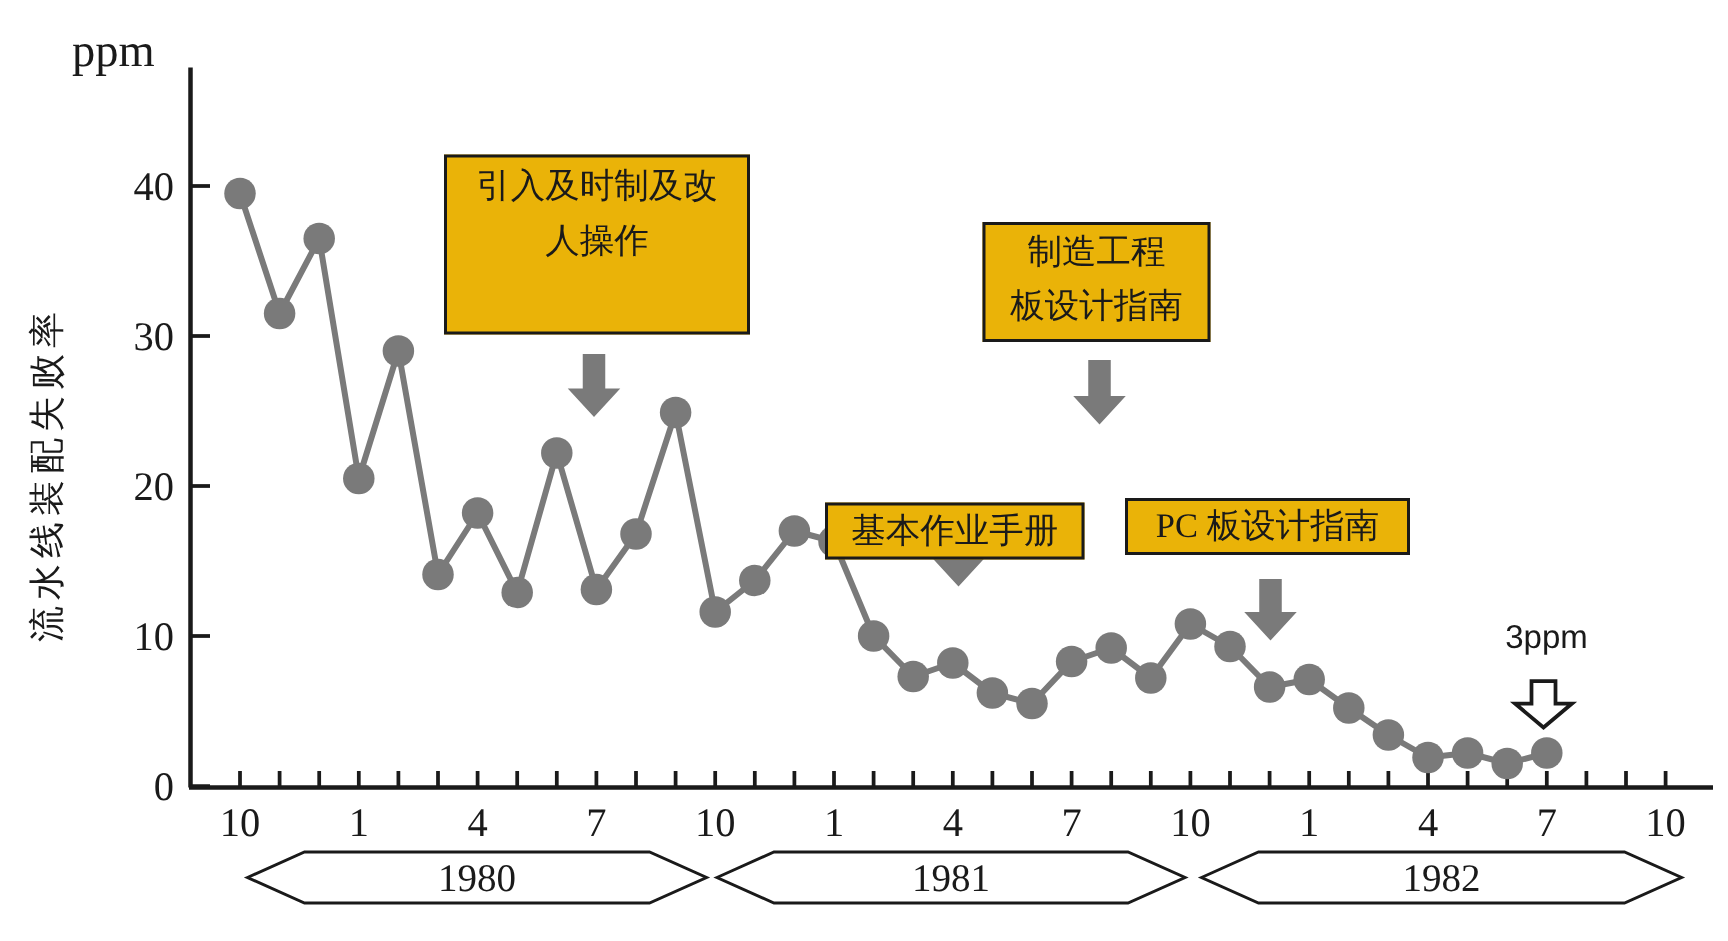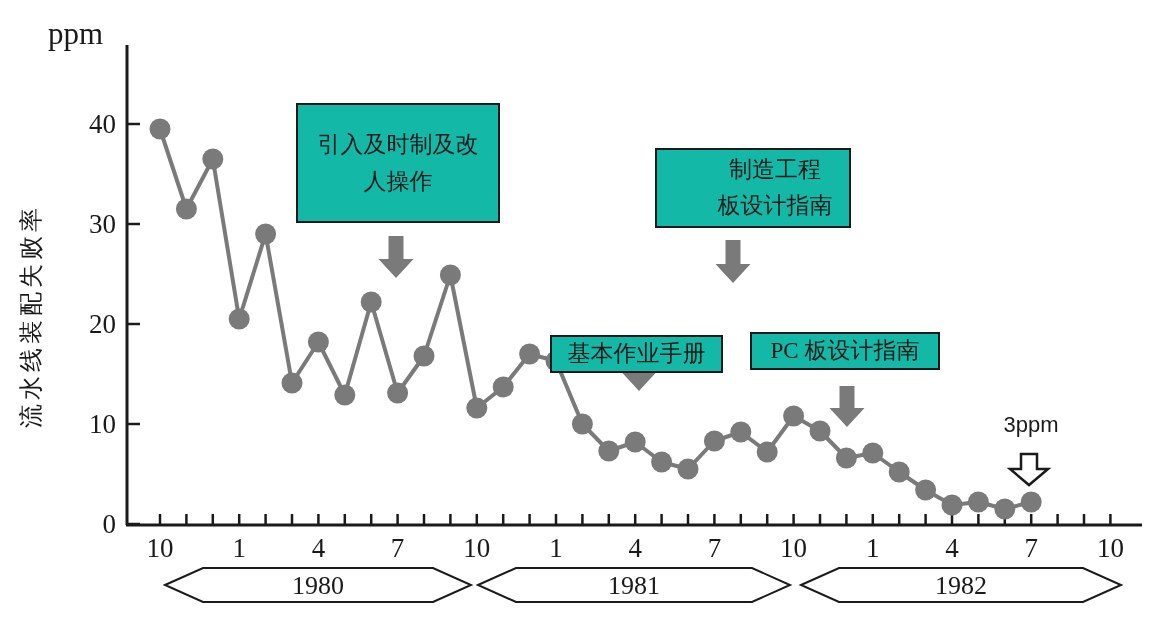--- a/index.html
+++ b/index.html
@@ -15,27 +15,27 @@
     position:absolute;left:48px;top:16px;
     font-size:31px;
   }
   .y-title{
     position:absolute;left:31px;top:316px;
     transform:translate(-50%,-50%) rotate(-90deg);
     transform-origin:center;
     font-size:24px;letter-spacing:4px;white-space:nowrap;
   }
   .ann-box{
-    position:absolute;border:2px solid #1a1a1a;background:#14b8a6;
-    display:flex;flex-direction:column;align-items:center;justify-content:center;
+    position:absolute;border:2px solid #1a1a1a;background:#eab308;
+    display:flex;flex-direction:column;align-items:center;
     text-align:center;font-size:23px;line-height:37px;
     box-sizing:content-box;
   }
   #box-jit{left:296px;top:103px;width:200px;height:116px;}
-  #box-mfg{left:655px;top:148px;width:148px;height:76px;line-height:36px;padding-left:44px;}
+  #box-mfg{left:655px;top:148px;width:148px;height:76px;line-height:36px;}
   #box-manual{left:550px;top:300px;width:169px;height:34px;line-height:34px;margin-top:35px;}
   #box-pcb{left:750px;top:332px;width:186px;height:34px;line-height:34px;}
   .end-label{
     position:absolute;left:993px;top:412px;width:76px;text-align:center;
     font-size:22px;font-family:"Liberation Sans","DejaVu Sans",sans-serif;
   }
 </style>
 </head>
 <body>
 

